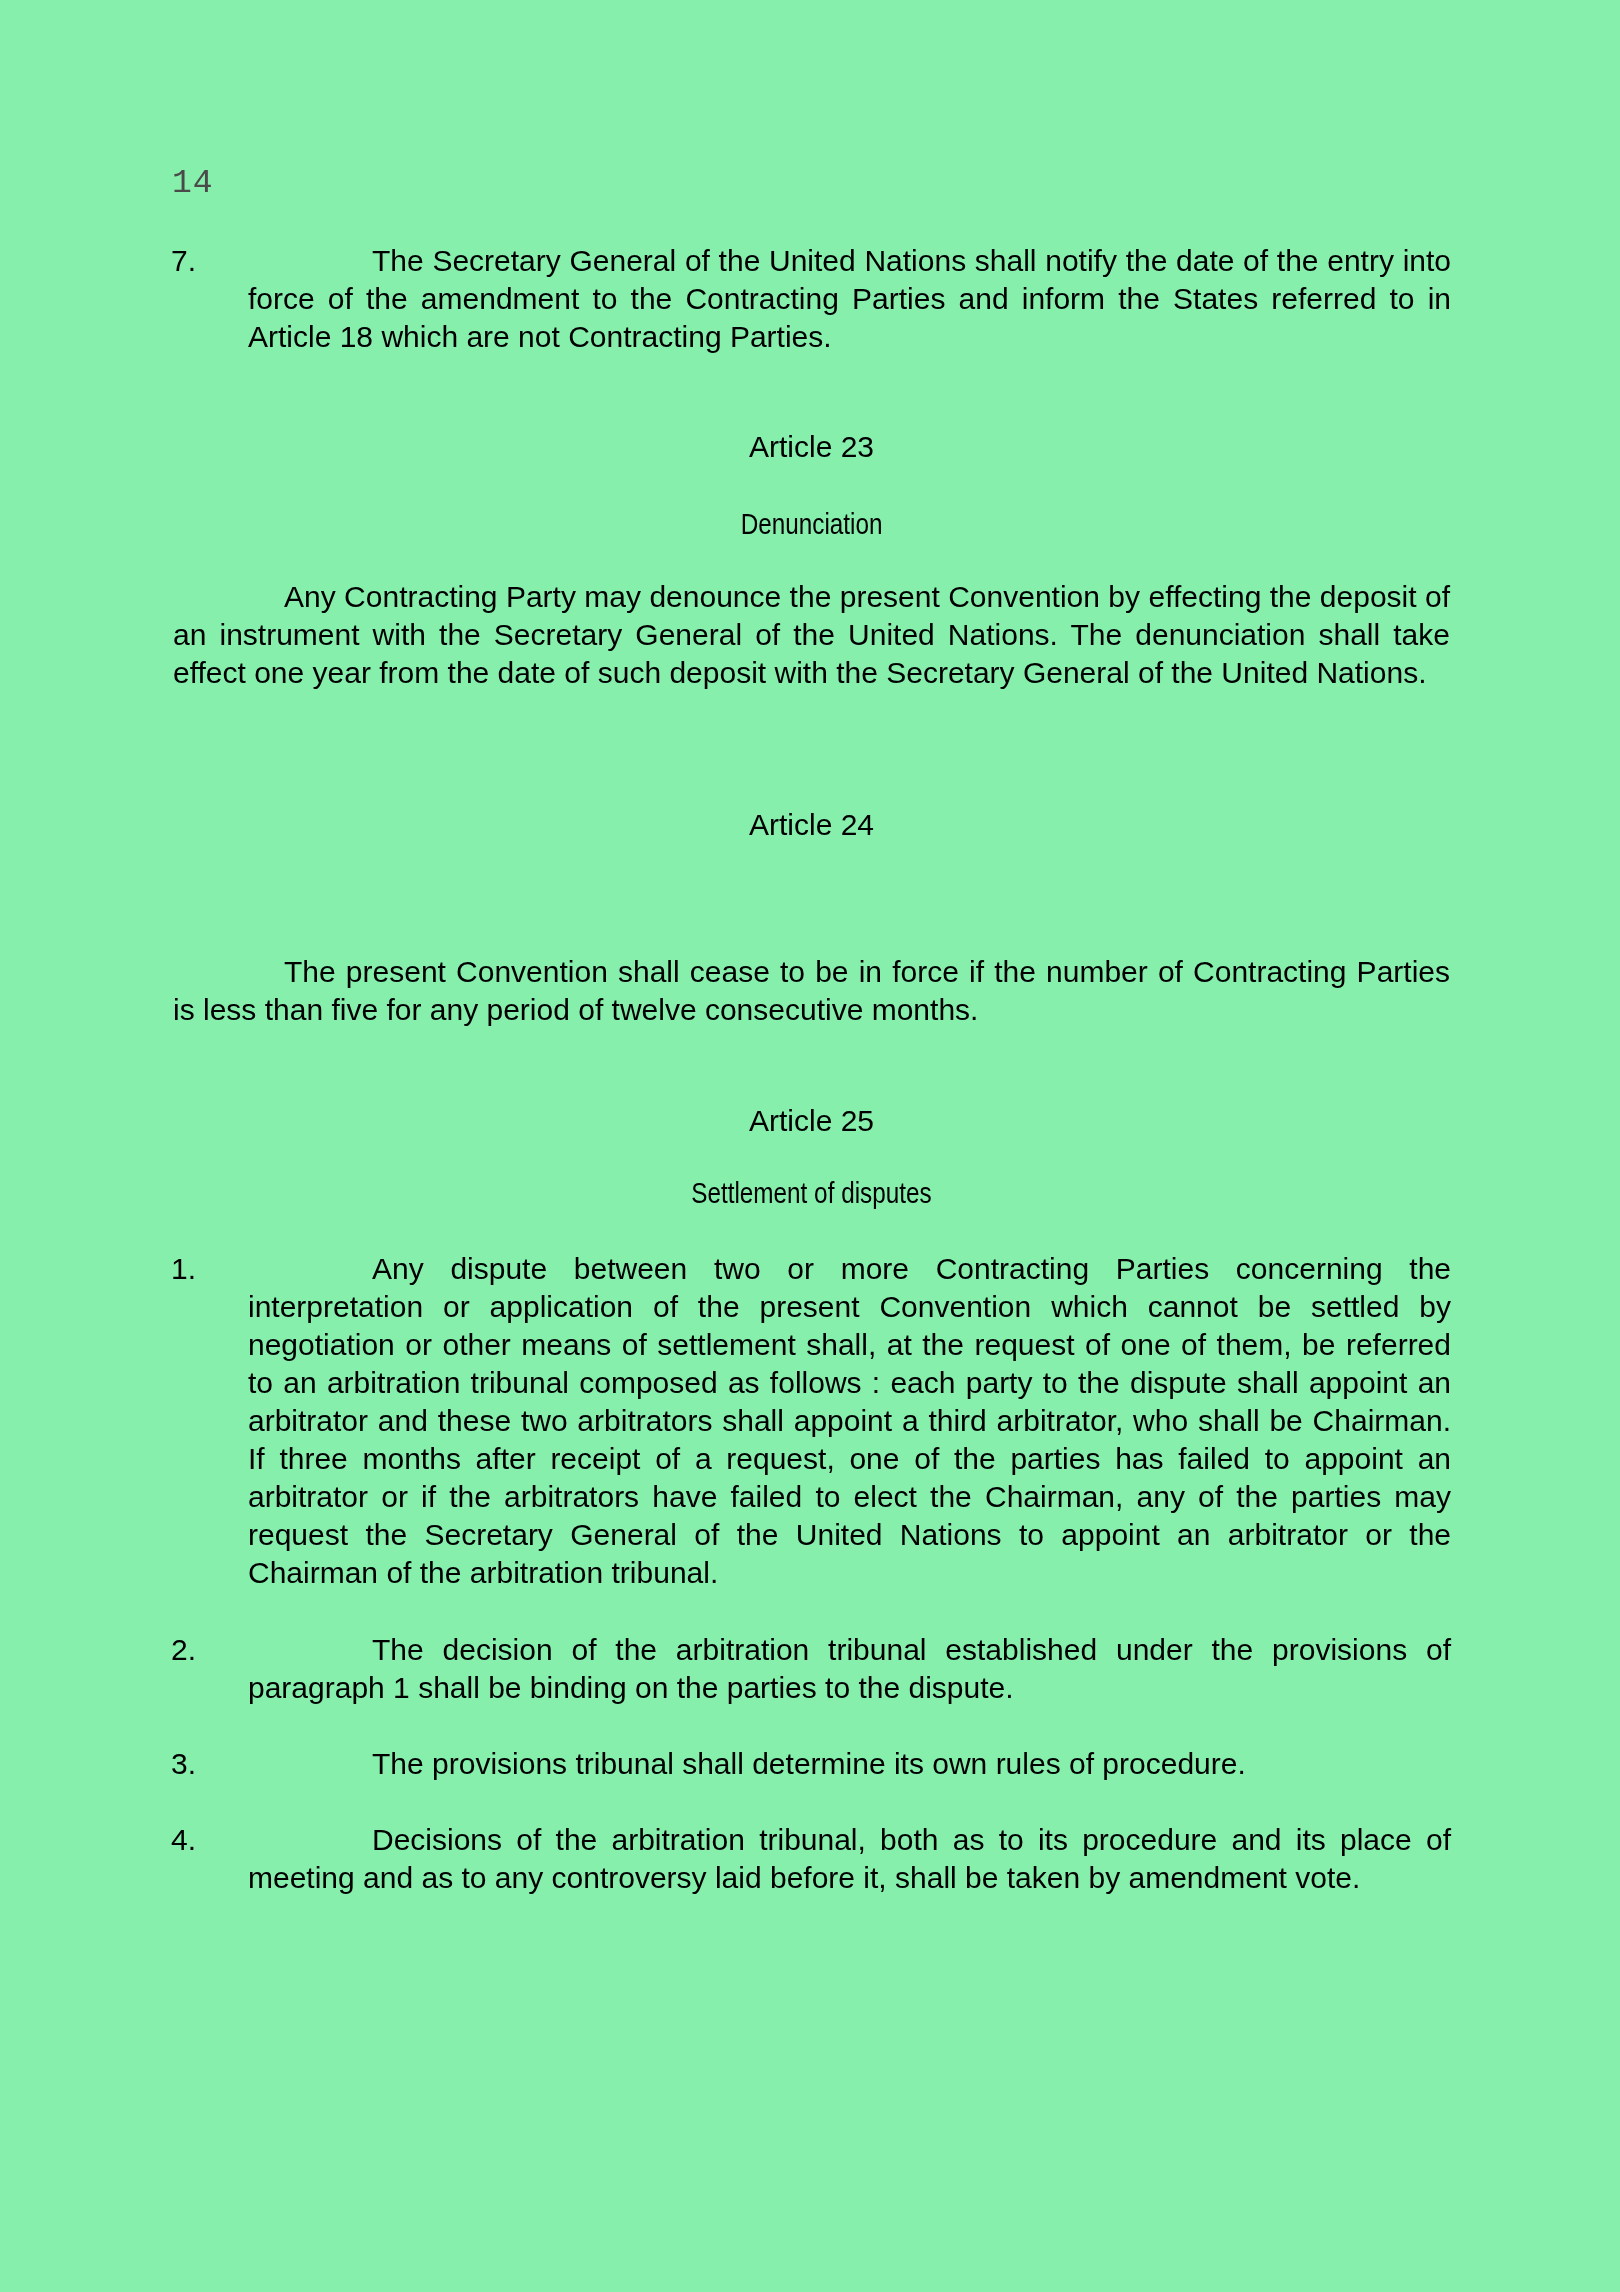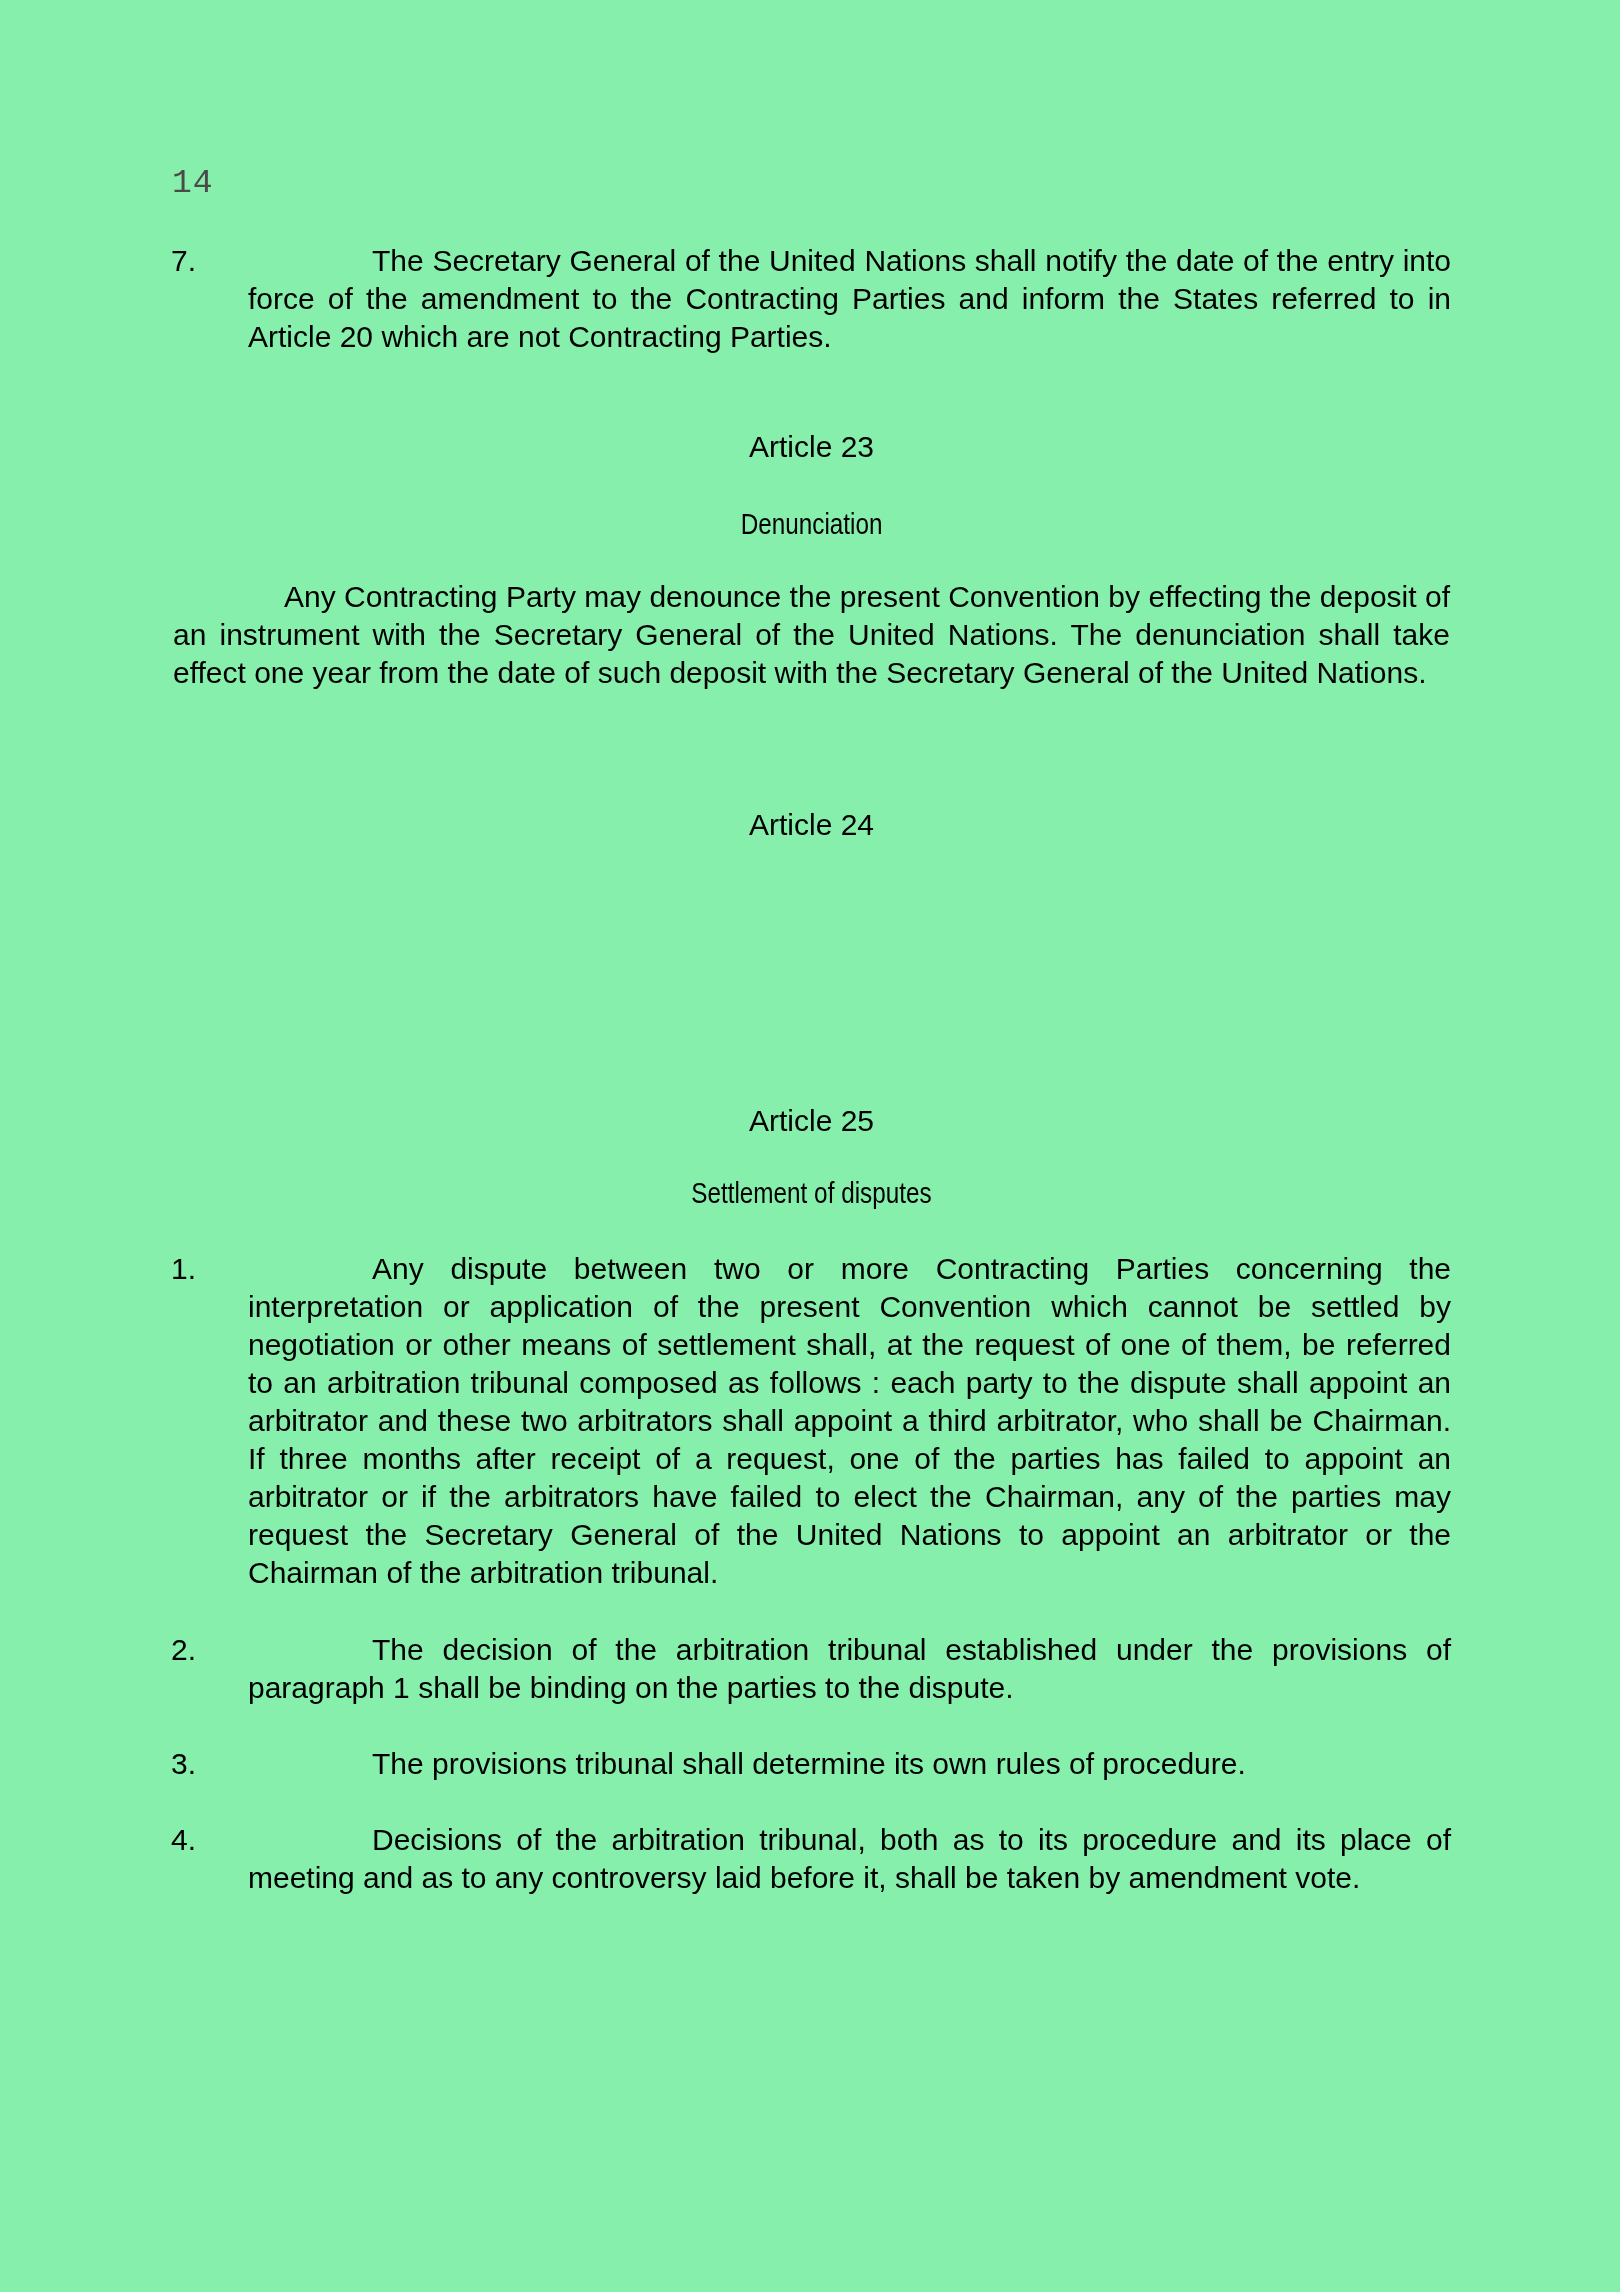--- a/index.html
+++ b/index.html
@@ -72,30 +72,31 @@
 </style>
 </head>
 <body>
 
 <div class="page">
 
   <div class="page-number">14</div>
 
   <div class="numbered-item" style="top:242px">
     <span class="num">7.</span>
-    <div class="itxt">The Secretary General of the United Nations shall notify the date of the entry into force of the amendment to the Contracting Parties and inform the States referred to in Article 20 which are not Contracting Parties.</div>
+    <div class="itxt">The Secretary General of the United Nations shall notify the date of the entry into force of the amendment to the Contracting Parties and inform the States referred to in Article 18 which are not Contracting Parties.</div>
   </div>
 
   <div class="article-heading" style="top:428px">Article 23</div>
   <div class="article-subheading" style="top:506px">
     <span class="condensed">Denunciation</span>
   </div>
   <div class="body-para" style="top:578px">Any Contracting Party may denounce the present Convention by effecting the deposit of an instrument with the Secretary General of the United Nations.  The denunciation shall take effect one year from the date of such deposit with the Secretary General of the United Nations.</div>
 
   <div class="article-heading" style="top:806px">Article 24</div>
+  <div class="body-para" style="top:953px">The present Convention shall cease to be in force if the number of Contracting Parties is less than five for any period of twelve consecutive months.</div>
 
   <div class="article-heading" style="top:1102px">Article 25</div>
   <div class="article-subheading" style="top:1175px">
     <span class="condensed">Settlement of disputes</span>
   </div>
 
   <div class="numbered-item" style="top:1250px">
     <span class="num">1.</span>
     <div class="itxt">Any dispute between two or more Contracting Parties concerning the interpretation or application of the present Convention which cannot be settled by negotiation or other means of settlement shall, at the request of one of them, be referred to an arbitration tribunal composed as follows : each party to the dispute shall appoint an arbitrator and these two arbitrators shall appoint a third arbitrator, who shall be Chairman.  If three months after receipt of a request, one of the parties has failed to appoint an arbitrator or if the arbitrators have failed to elect the Chairman, any of the parties may request the Secretary General of the United Nations to appoint an arbitrator or the Chairman of the arbitration tribunal.</div>
   </div>

